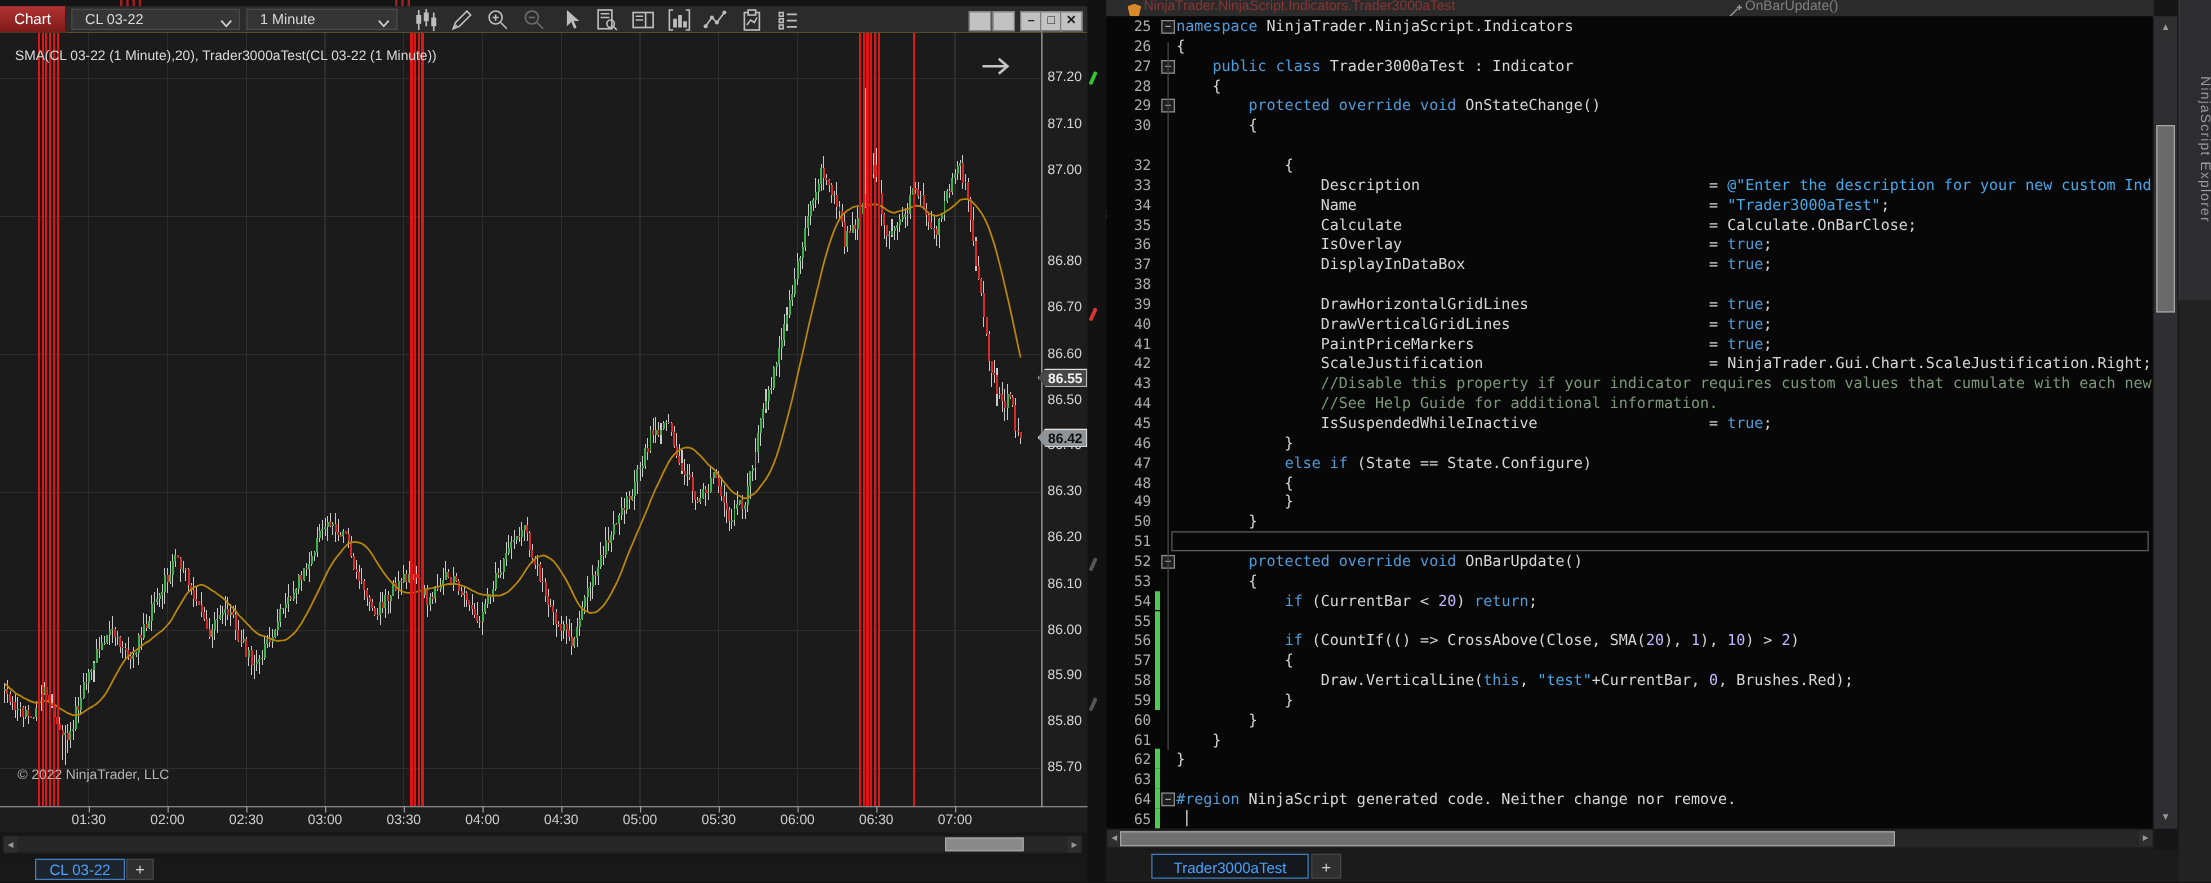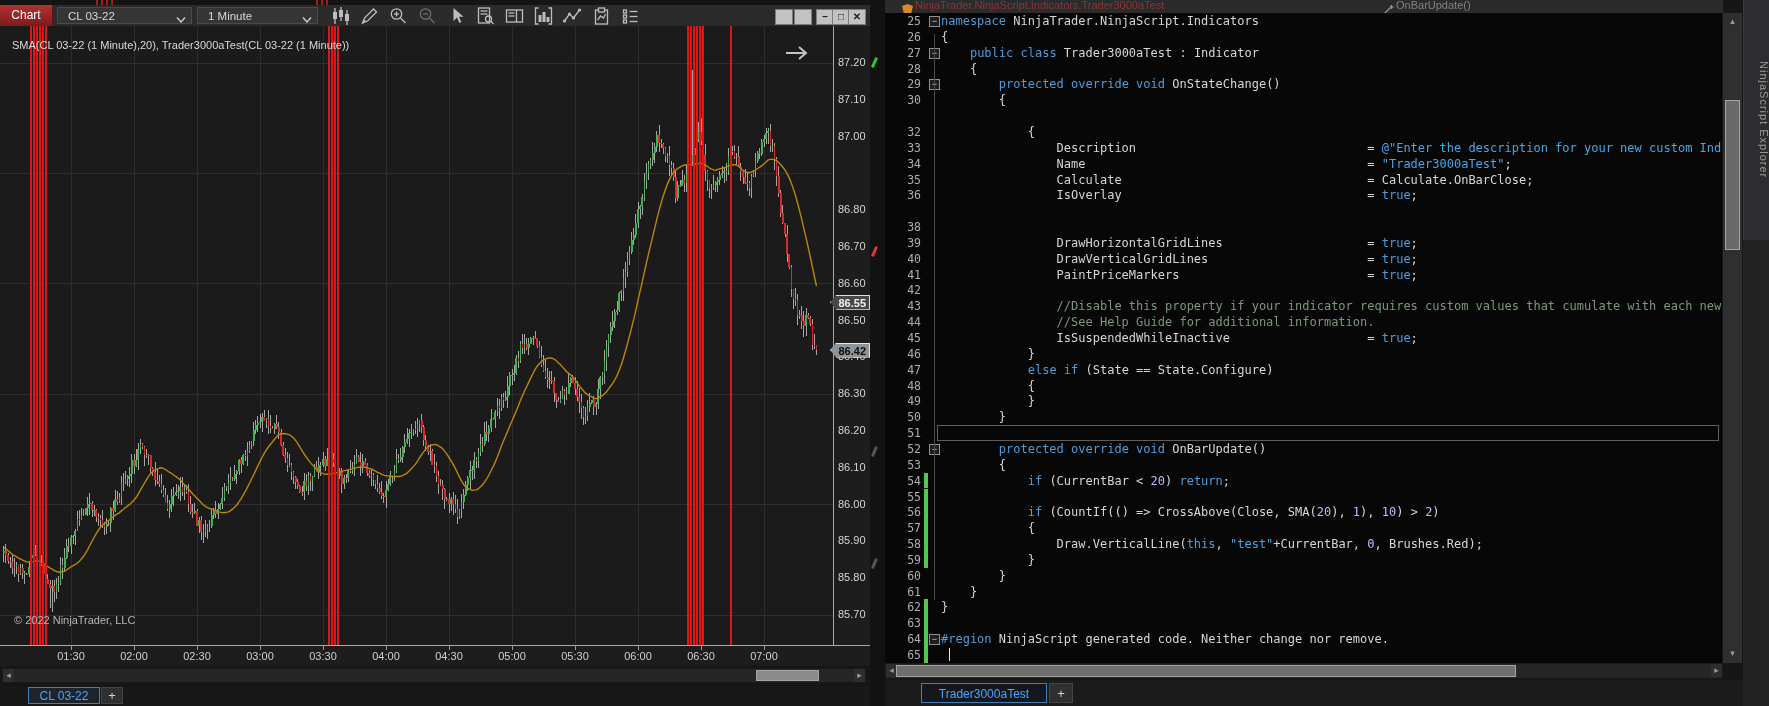--- a/index.html
+++ b/index.html
@@ -1151,37 +1151,42 @@
         <span class="codetxt"><span class="tk-p">                Name                                       = </span><span class="tk-s">"Trader3000aTest"</span><span class="tk-p">;</span></span>
       </div>
       <div class="cl" style="top: 158.5px;">
         <span class="ln">35</span>
         <span class="codetxt"><span class="tk-p">                Calculate                                  = Calculate.OnBarClose;</span></span>
       </div>
       <div class="cl" style="top: 174.35px;">
         <span class="ln">36</span>
         <span class="codetxt"><span class="tk-p">                IsOverlay                                  = </span><span class="tk-k">true</span><span class="tk-p">;</span></span>
       </div>
+      <div class="cl" style="top: 190.2px;">
+        <span class="ln">37</span>
+        <span class="codetxt"><span class="tk-p">                DisplayInDataBox                           = </span><span class="tk-k">true</span><span class="tk-p">;</span></span>
+      </div>
       <div class="cl" style="top: 206.05px;">
         <span class="ln">38</span>
       </div>
       <div class="cl" style="top: 221.9px;">
         <span class="ln">39</span>
         <span class="codetxt"><span class="tk-p">                DrawHorizontalGridLines                    = </span><span class="tk-k">true</span><span class="tk-p">;</span></span>
       </div>
       <div class="cl" style="top: 237.75px;">
         <span class="ln">40</span>
         <span class="codetxt"><span class="tk-p">                DrawVerticalGridLines                      = </span><span class="tk-k">true</span><span class="tk-p">;</span></span>
       </div>
       <div class="cl" style="top: 253.6px;">
         <span class="ln">41</span>
         <span class="codetxt"><span class="tk-p">                PaintPriceMarkers                          = </span><span class="tk-k">true</span><span class="tk-p">;</span></span>
       </div>
       <div class="cl" style="top: 269.45px;">
         <span class="ln">42</span>
+        <span class="codetxt"><span class="tk-p">                ScaleJustification                         = NinjaTrader.Gui.Chart.ScaleJustification.Right;</span></span>
       </div>
       <div class="cl" style="top: 285.3px;">
         <span class="ln">43</span>
         <span class="codetxt"><span class="tk-c">                //Disable this property if your indicator requires custom values that cumulate with each new market data event.</span></span>
       </div>
       <div class="cl" style="top: 301.15px;">
         <span class="ln">44</span>
         <span class="codetxt"><span class="tk-c">                //See Help Guide for additional information.</span></span>
       </div>
       <div class="cl" style="top: 317px;">

